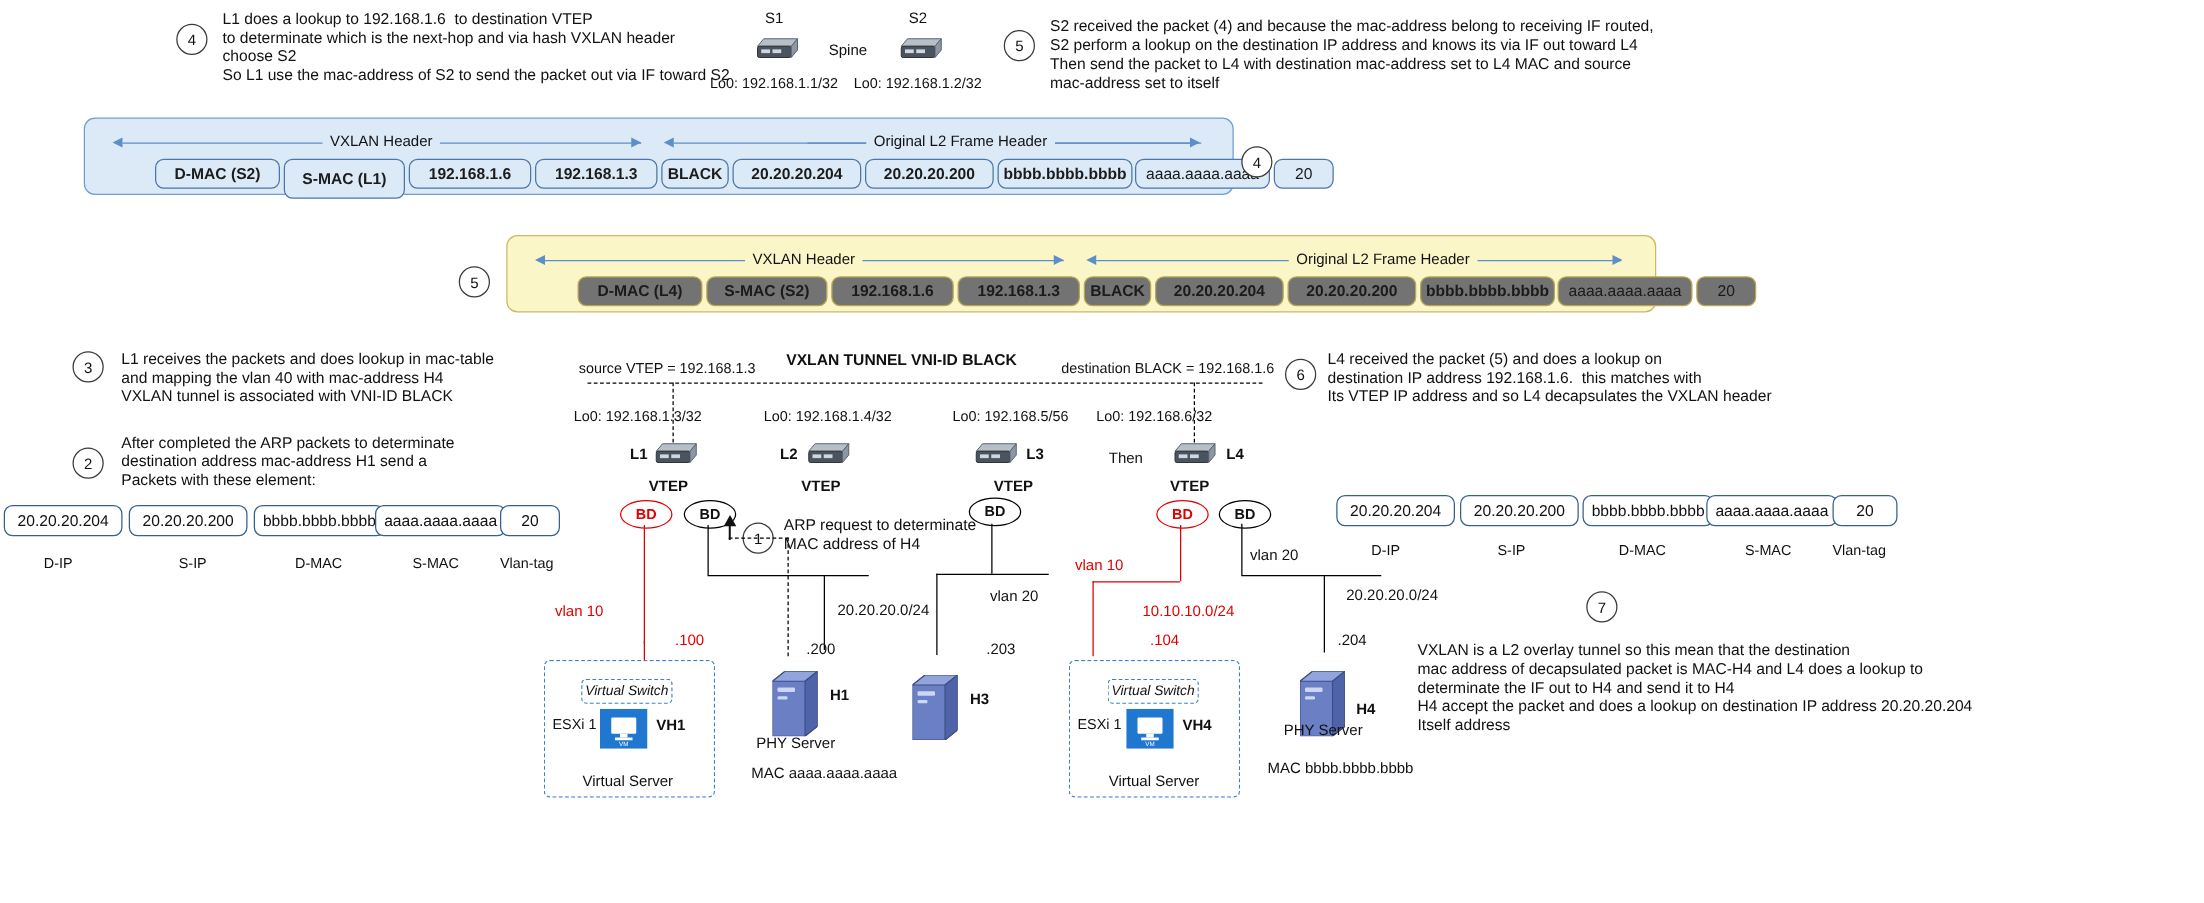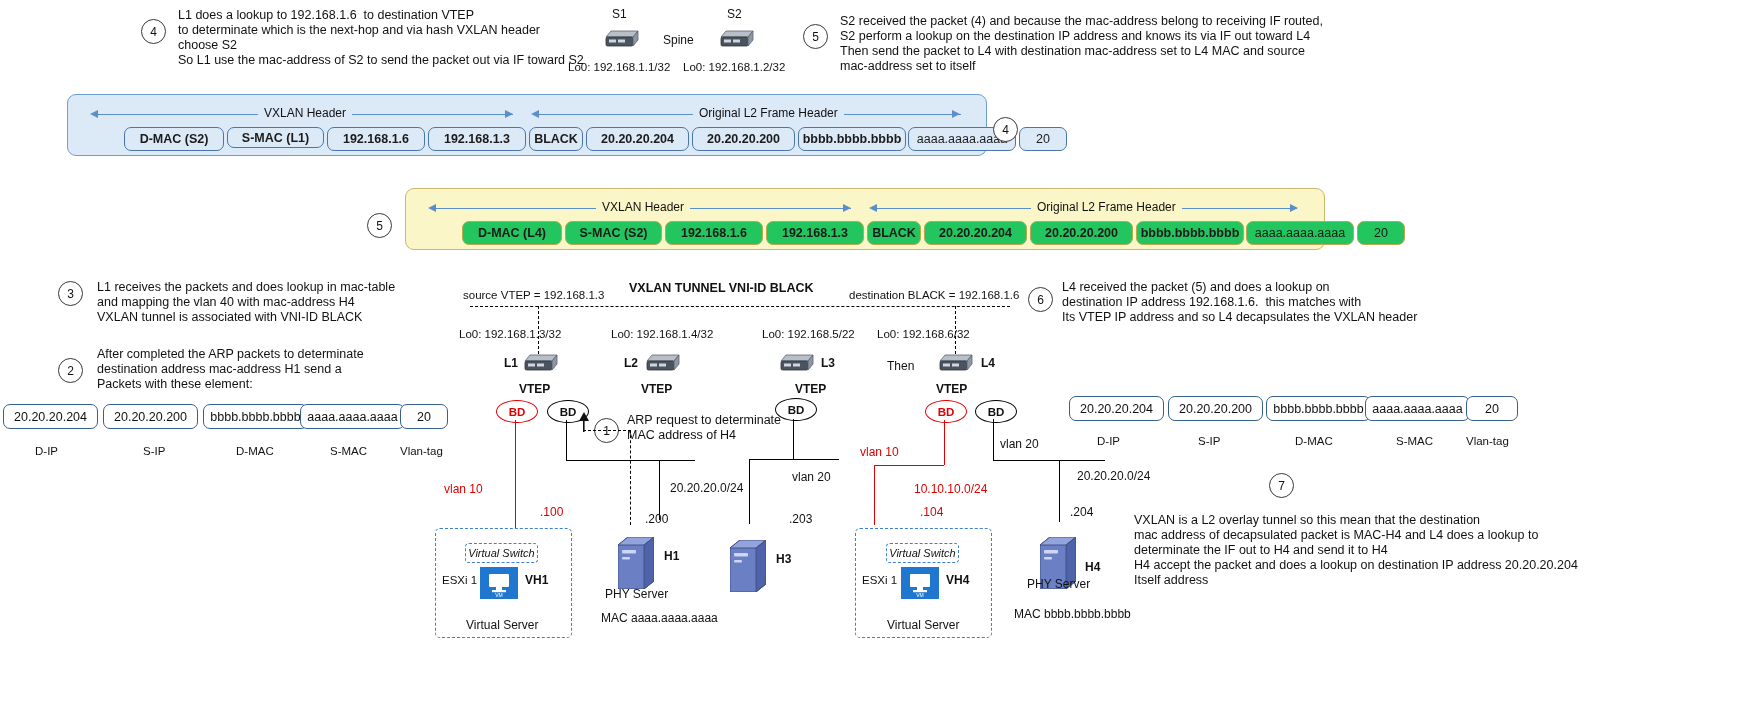--- a/index.html
+++ b/index.html
@@ -28,21 +28,21 @@
   }
   .pkt-blue{background:#dce9f7;border-color:#6f9fd0;}
   .pkt-yellow{background:#fbf6c8;border-color:#c9b96a;}
   .pkt-field{
     position:absolute;box-sizing:border-box;
     border:1.1px solid #4a77a8;border-radius:7px;background:#dce9f7;
     display:flex;align-items:center;justify-content:center;
     font-size:12.5px;font-weight:bold;color:#1b1b1b;white-space:nowrap;margin-left:43px;
   }
   .pkt-yellow .pkt-field,.pkt-field.yf{
-    border-color:#b9a84f;background:#22c55e;
+    border-color:#b9a84f;background:#737373;
   }
   .plain-field{
     position:absolute;box-sizing:border-box;
     border:1.2px solid #36618e;border-radius:7px;background:#ffffff;
     display:flex;align-items:center;justify-content:center;
     font-size:12.5px;color:#111;white-space:nowrap;
   }
   .hdr-label{
     position:absolute;font-size:12px;background:transparent;
     white-space:nowrap;color:#111;
@@ -129,21 +129,21 @@
   <div class="arrowline" style="left:30px;top:19px;width:415px;"></div>
   <div class="arrowline" style="left:578px;top:19px;width:315px;"></div>
   <div class="arrowhead ah-right" style="left:437px;top:15px;"></div>
   <div class="hdr-label" style="left:190px;top:11px;background:#dce9f7;padding:0 6px;">VXLAN Header</div>
   <div class="arrowhead ah-left" style="left:463px;top:15px;"></div>
   <div class="arrowline" style="left:471px;top:19px;width:420px;"></div>
   <div class="arrowhead ah-right" style="left:884px;top:15px;"></div>
   <div class="hdr-label" style="left:625px;top:11px;background:#dce9f7;padding:0 6px;">Original L2 Frame Header</div>
 
   <div class="pkt-field" style="left:13px;top:32px;width:100px;height:24px;">D-MAC (S2)</div>
-  <div class="pkt-field" style="left:116px;top:32px;width:97px;height:21px;">S-MAC (L1)</div>
+  <div class="pkt-field" style="left:116px;top:32px;width:97px;height:32px;">S-MAC (L1)</div>
   <div class="pkt-field" style="left:216px;top:32px;width:98px;height:24px;">192.168.1.6</div>
   <div class="pkt-field" style="left:317px;top:32px;width:98px;height:24px;">192.168.1.3</div>
   <div class="pkt-field" style="left:418px;top:32px;width:54px;height:24px;">BLACK</div>
   <div class="pkt-field" style="left:475px;top:32px;width:103px;height:24px;">20.20.20.204</div>
   <div class="pkt-field" style="left:581px;top:32px;width:103px;height:24px;">20.20.20.200</div>
   <div class="pkt-field" style="left:687px;top:32px;width:108px;height:24px;">bbbb.bbbb.bbbb</div>
   <div class="pkt-field" style="left:797px;top:32px;width:108px;height:24px;font-weight:normal;">aaaa.aaaa.aaaa</div>
   <div class="pkt-field" style="left:908px;top:32px;width:48px;height:24px;font-weight:normal;">20</div>
 </div>
 <div class="abs" style="left:993px;top:117px;">
@@ -218,21 +218,21 @@
 <div class="abs lbl bold" style="left:624px;top:356px;">L2</div>
 <svg class="sw" style="left:644px;top:351px;" viewBox="0 0 38 24">
   <polygon points="3,10 8,4 35,4 30,10" fill="#b8bfc9" stroke="#5a6472" stroke-width="0.8"></polygon>
   <rect x="3" y="10" width="27" height="9" rx="1.5" fill="#4a5360" stroke="#333" stroke-width="0.8"></rect>
   <polygon points="30,10 35,4 35,13 30,19" fill="#8d96a3" stroke="#5a6472" stroke-width="0.8"></polygon>
   <rect x="6" y="12.5" width="7" height="3" fill="#cfd6de"></rect>
   <rect x="15" y="12.5" width="7" height="3" fill="#cfd6de"></rect>
 </svg>
 <div class="abs lbl bold" style="left:641px;top:382px;">VTEP</div>
 
-<div class="abs txt-sm" style="left:762px;top:327px;">Lo0: 192.168.5/22</div>
+<div class="abs txt-sm" style="left:762px;top:327px;">Lo0: 192.168.5/56</div>
 <svg class="sw" style="left:778px;top:351px;" viewBox="0 0 38 24">
   <polygon points="3,10 8,4 35,4 30,10" fill="#b8bfc9" stroke="#5a6472" stroke-width="0.8"></polygon>
   <rect x="3" y="10" width="27" height="9" rx="1.5" fill="#4a5360" stroke="#333" stroke-width="0.8"></rect>
   <polygon points="30,10 35,4 35,13 30,19" fill="#8d96a3" stroke="#5a6472" stroke-width="0.8"></polygon>
   <rect x="6" y="12.5" width="7" height="3" fill="#cfd6de"></rect>
   <rect x="15" y="12.5" width="7" height="3" fill="#cfd6de"></rect>
 </svg>
 <div class="abs lbl bold" style="left:821px;top:356px;">L3</div>
 <div class="abs lbl bold" style="left:795px;top:382px;">VTEP</div>
 

